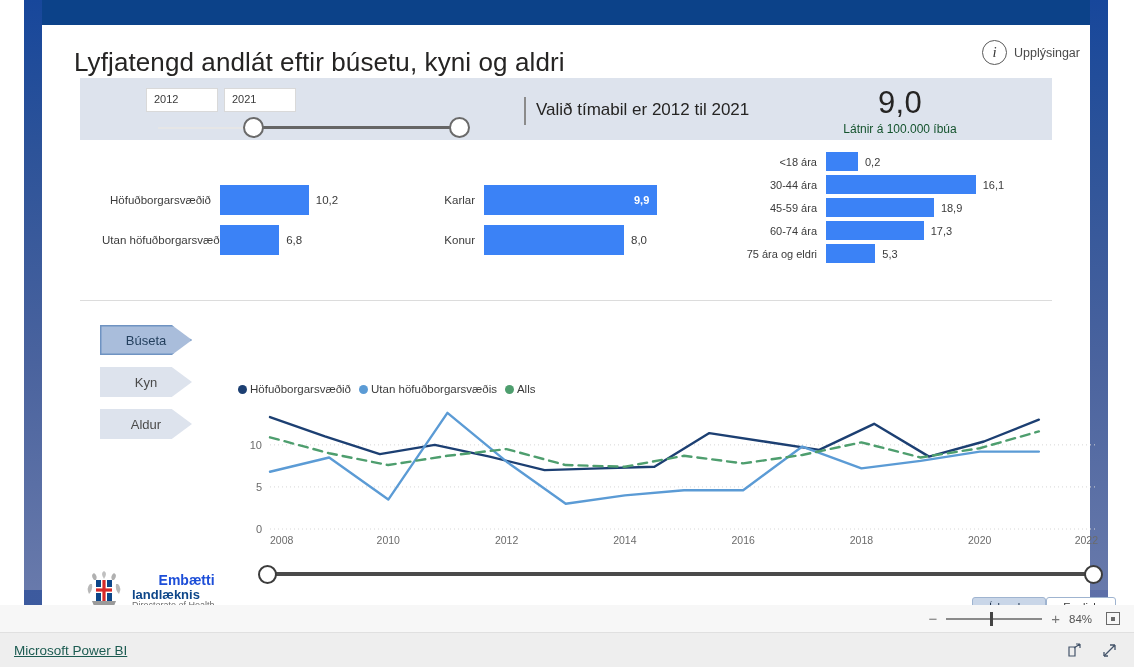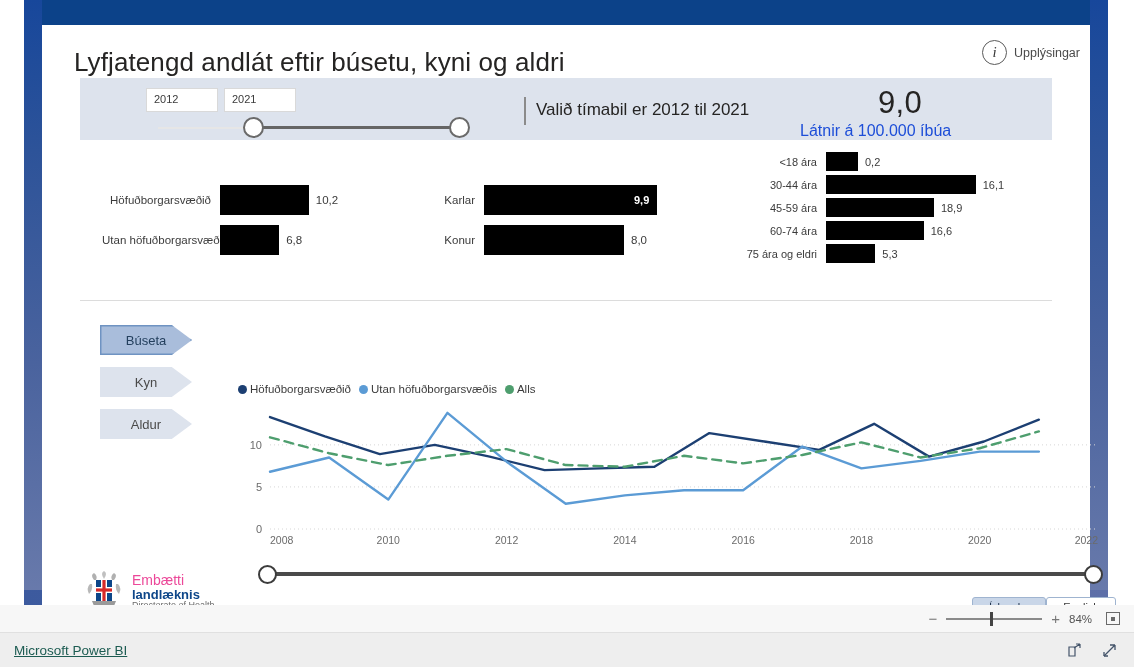--- a/index.html
+++ b/index.html
@@ -92,33 +92,33 @@
   }
   .sel-text {
     position: absolute; left: 456px; top: 22px;
     font-size: 17px; color: #252423;
   }
   .kpi-value {
     position: absolute; right: 52px; top: 7px; width: 200px; text-align: center;
     font-size: 31px; color: #252423; font-weight: 400; letter-spacing: .3px;
   }
   .kpi-label {
-    position: absolute; right: 52px; top: 44px; width: 200px; 
-    font-size: 16px; color: #1d4ed8;
+    position: absolute; right: 52px; top: 44px; width: 200px; text-align: center;
+    font-size: 12px; color: #14532d;
   }
 
   
   .bars-region { position: absolute; left: 0; top: 122px; width: 1048px; height: 148px; }
   .bargroup { position: absolute; }
   .brow { position: relative; height: 30px; margin-bottom: 10px; display: flex; align-items: center; }
   .bcat {
     text-align: right; font-size: 11.5px; color: #3b3b3b;
     padding-right: 9px; white-space: nowrap;
   }
-  .bbar { height: 30px; background: #000000; position: relative; padding-left: 32px; }
+  .bbar { height: 30px; background: #3b82f6; position: relative; padding-left: 32px; }
   .bval {
     font-size: 11.5px; color: #3b3b3b; padding-left: 7px; white-space: nowrap;
   }
   .bval.inside {
     position: absolute; right: 8px; top: 50%; transform: translateY(-50%);
     color: #ffffff; padding: 0; font-weight: 700; font-size: 11px;
   }
 
   
   #grp-residence { left: 60px; top: 38px; }
@@ -178,21 +178,21 @@
   .bs-handle {
     position: absolute; top: 540px; width: 19px; height: 19px; border-radius: 50%;
     background: #ffffff; border: 2.5px solid #3c3c3c; cursor: pointer;
   }
   .bs-handle.l { left: 216px; }
   .bs-handle.r { left: 1042px; }
 
   
   .logo { position: absolute; left: 42px; top: 545px; display: flex; align-items: center; gap: 8px; }
   .logo-text { line-height: 1.05; }
-  .lt1 { font-size: 14px; font-weight: 400; color: #ec4899; }
+  .lt1 { font-size: 14px; font-weight: 700; color: #1d4ed8; text-align: right; }
   .lt2 { font-size: 13px; font-weight: 700; color: #0d4689; }
   .lt3 { font-size: 9px; color: #6b6b6b; }
 
   
   .lang-tabs {
     position: absolute; left: 930px; top: 572px; display: flex; align-items: flex-end;
   }
   .lang-tab {
     height: 20px; padding: 0 16px; font-size: 11px; color: #3b3b3b;
     display: flex; align-items: center; justify-content: center;
@@ -304,21 +304,21 @@
               <div class="bval">16,1</div>
             </div>
             <div class="brow">
               <div class="bcat">45-59 ára</div>
               <div class="bbar" style="width: 107.88px;"></div>
               <div class="bval">18,9</div>
             </div>
             <div class="brow">
               <div class="bcat">60-74 ára</div>
               <div class="bbar" style="width: 97.65px;"></div>
-              <div class="bval">16,6</div>
+              <div class="bval">17,3</div>
             </div>
             <div class="brow">
               <div class="bcat">75 ára og eldri</div>
               <div class="bbar" style="width: 49.29px;"></div>
               <div class="bval">5,3</div>
             </div>
           </div>
       </div>
 
       <div class="hrule"></div>

